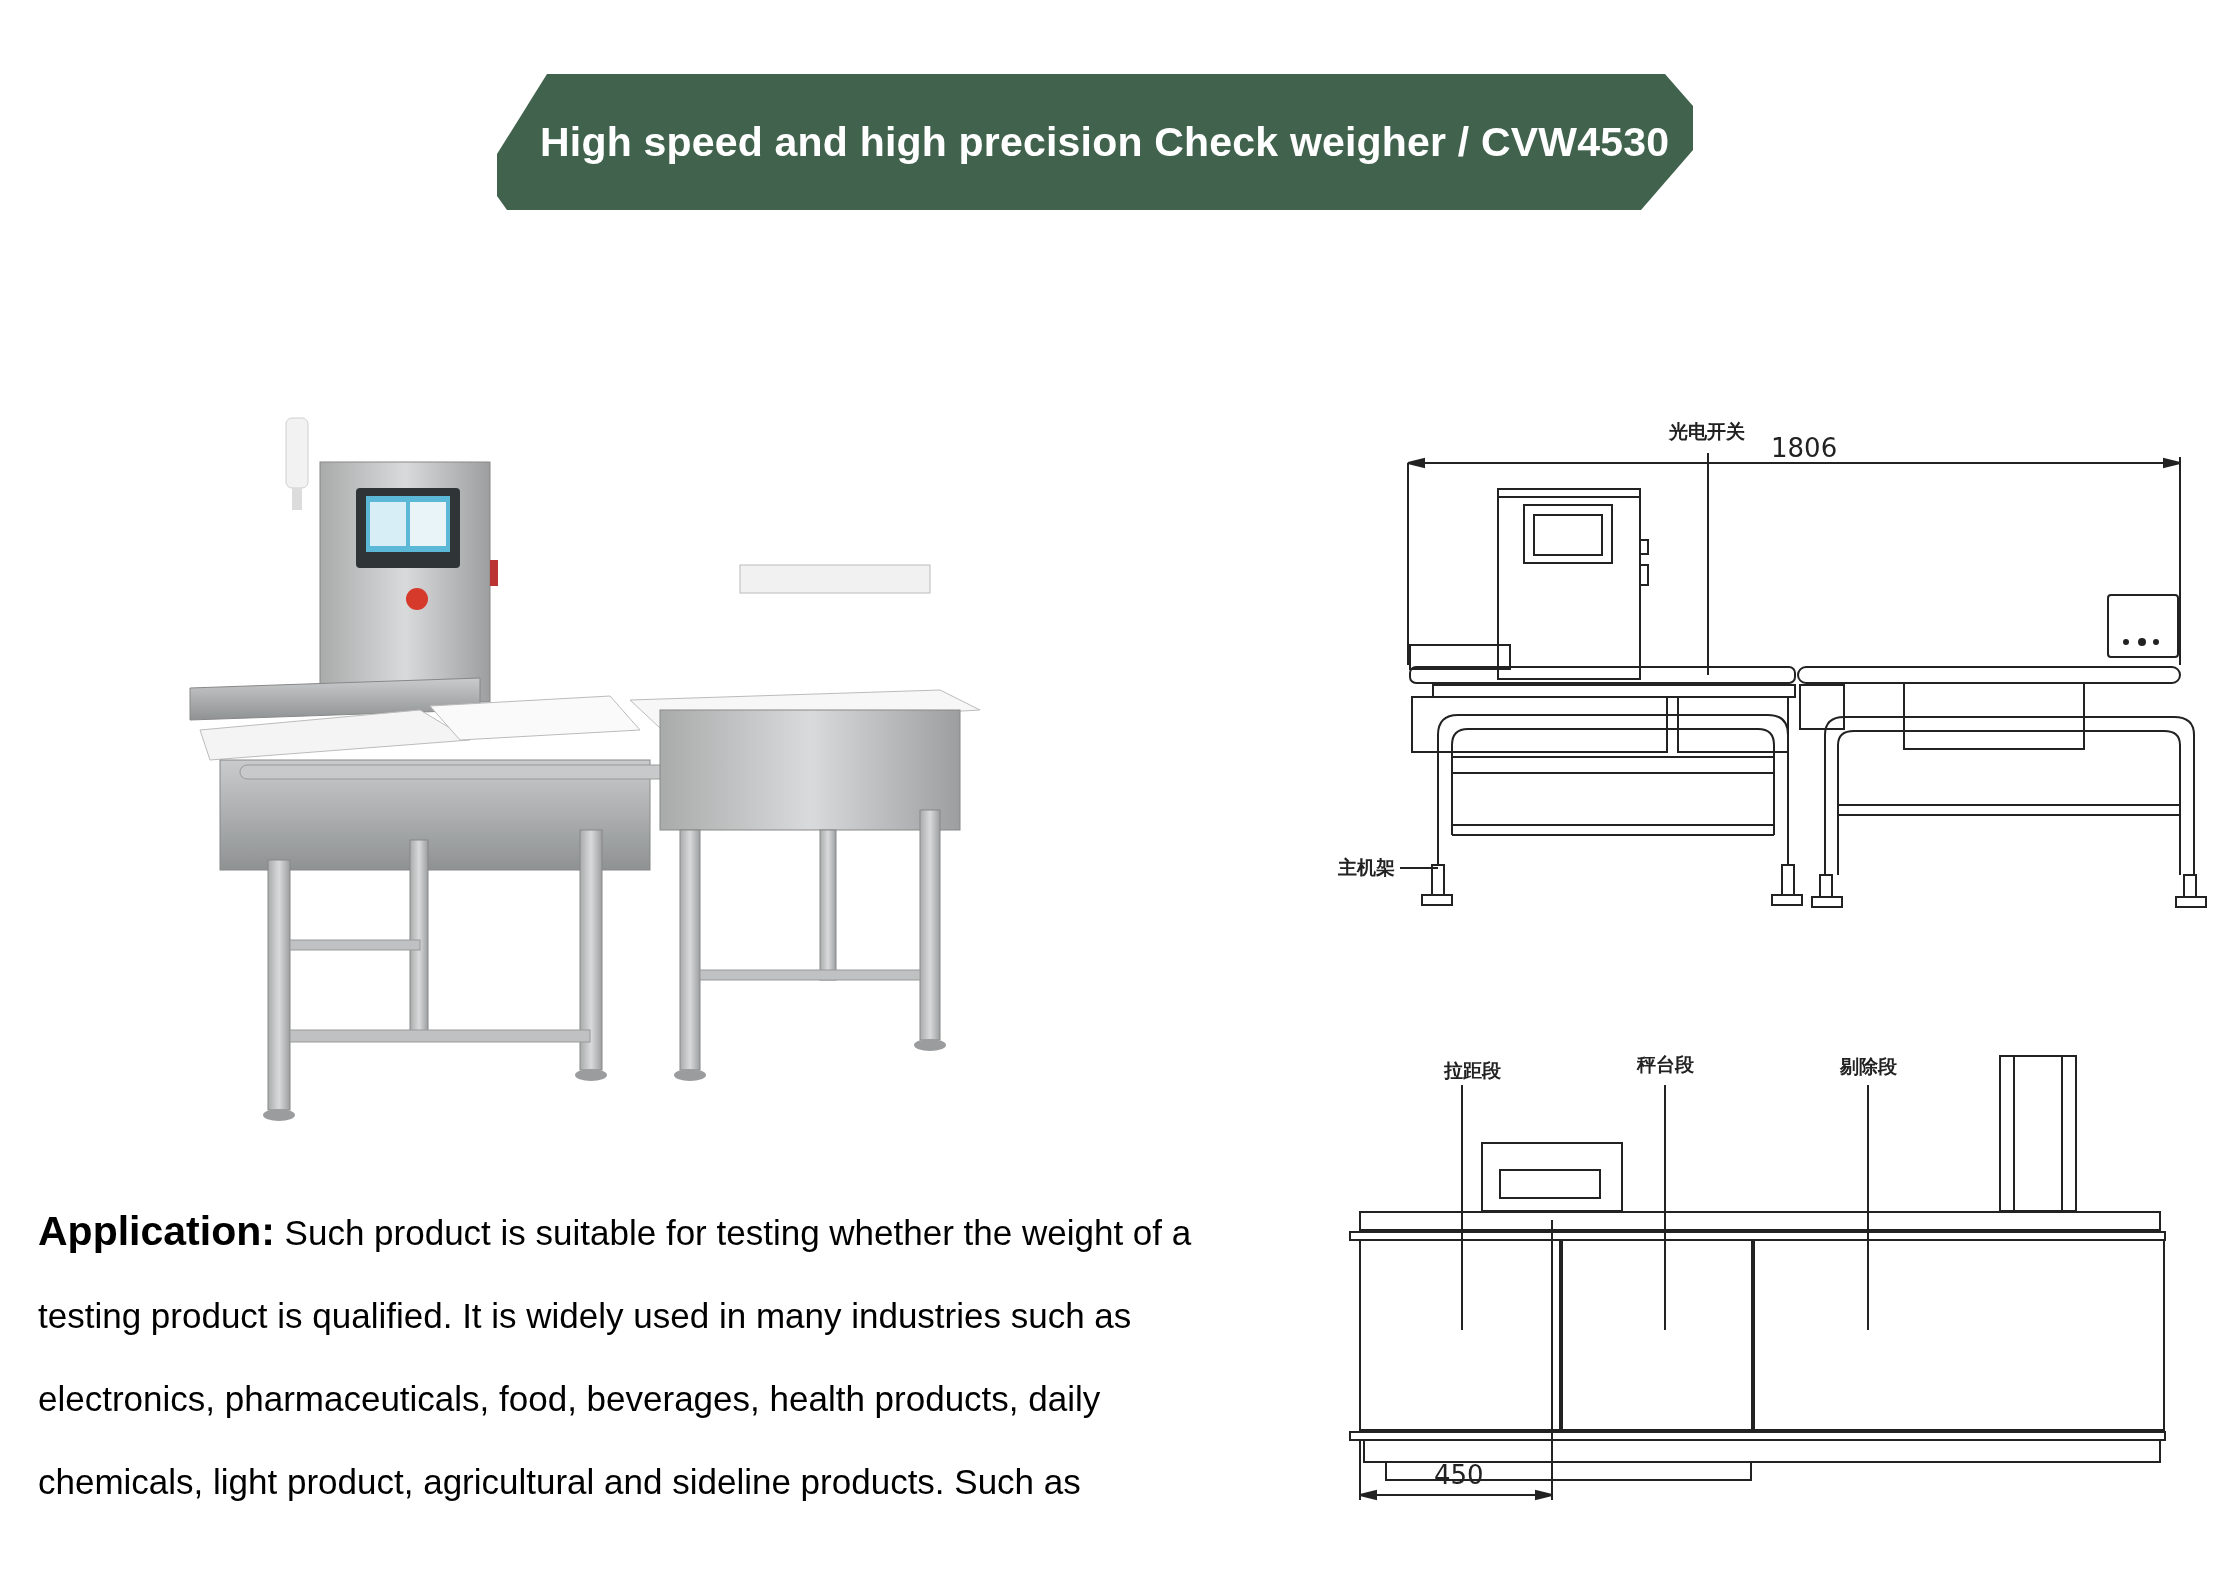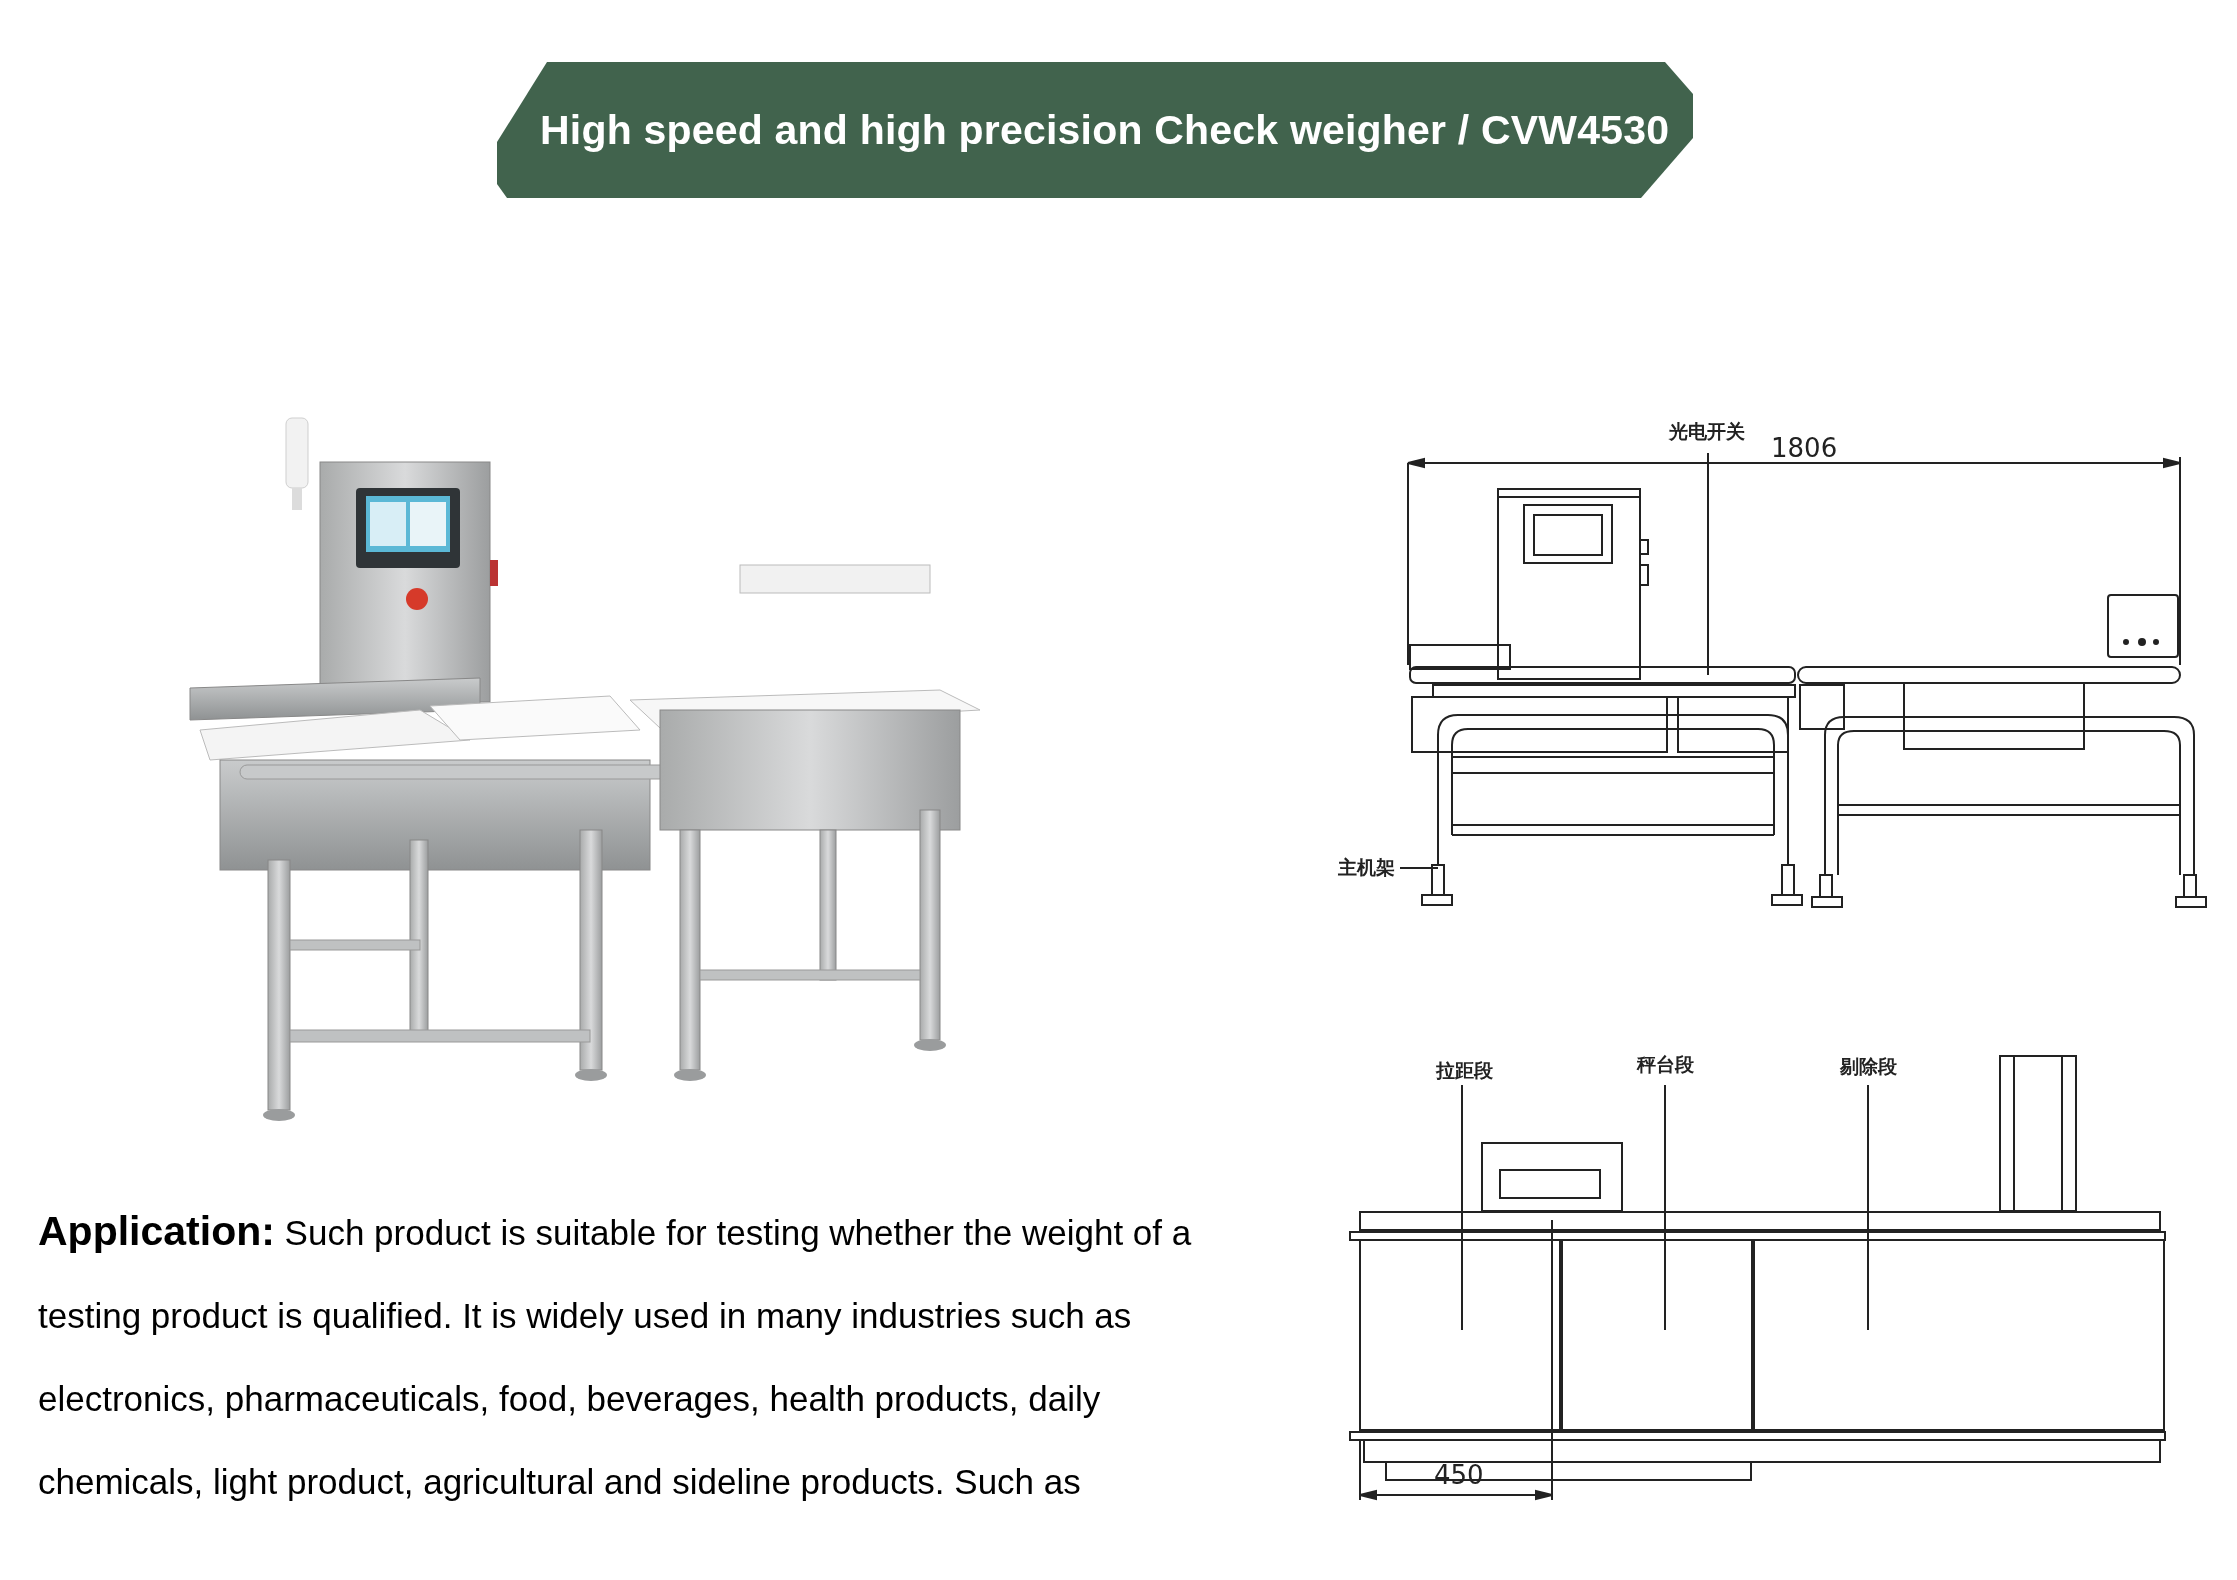--- a/index.html
+++ b/index.html
@@ -1,18 +1,18 @@
 <!DOCTYPE html>
 <html><head>
   <meta charset="utf-8">
   <style>
     html, body { margin: 0; padding: 0; background: #ffffff; }
     body { width: 2237px; height: 1580px; position: relative; overflow: hidden; font-family: "Liberation Sans", sans-serif; color: #000; }
 
-    .banner { position: absolute; left: 497px; top: 62px; width: 1196px; height: 96px; }
+    .banner { position: absolute; left: 497px; top: 74px; width: 1196px; height: 96px; }
     .banner svg { position: absolute; left: 0; top: 0; }
     .banner-title { position: absolute; left: 43px; top: 0; height: 136px; width: 1150px; line-height: 136px; white-space: nowrap; overflow: hidden; color: #ffffff; font-weight: bold; font-size: 41px; letter-spacing: 0.2px; }
 
     .photo { position: absolute; left: 180px; top: 410px; width: 900px; height: 720px; }
     .drawing-front { position: absolute; left: 1290px; top: 405px; width: 880px; height: 600px; margin-left: 48px; }
     .drawing-top { position: absolute; left: 1340px; top: 1040px; width: 830px; height: 470px; }
 
     .cad-label { position: absolute; font-family: "DejaVu Sans", sans-serif; font-size: 19px; font-weight: bold; color: #222; white-space: nowrap; }
     .dim-label { position: absolute; font-family: "DejaVu Sans", sans-serif; font-size: 26px; color: #222; white-space: nowrap; }
 
@@ -171,21 +171,21 @@
     <line x1="122" y1="45" x2="122" y2="290"></line>
     <line x1="325" y1="45" x2="325" y2="290"></line>
     <line x1="528" y1="45" x2="528" y2="290"></line>
 
     <line x1="20" y1="400" x2="20" y2="460"></line>
     <line x1="212" y1="180" x2="212" y2="460"></line>
     <line x1="20" y1="455" x2="212" y2="455"></line>
     <polygon points="20,455 36,451 36,459" fill="#222"></polygon>
     <polygon points="212,455 196,451 196,459" fill="#222"></polygon>
   </svg>
-  <span class="cad-label" style="left:96px; top:18px;">拉距段</span>
+  <span class="cad-label" style="left:104px; top:18px;">拉距段</span>
   <span class="cad-label" style="left:297px; top:12px;">秤台段</span>
   <span class="cad-label" style="left:500px; top:14px;">剔除段</span>
   <span class="dim-label" style="left:94px; top:420px;">450</span>
 </div>
 
 <div class="app-text">
   <span class="app-line"><span class="lead">Application:</span><span> Such product is suitable for testing whether the weight of a</span></span>
   <span class="app-line">testing product is qualified. It is widely used in many industries such as</span>
   <span class="app-line">electronics, pharmaceuticals, food, beverages, health products, daily</span>
   <span class="app-line">chemicals, light product, agricultural and sideline products. Such as</span>

